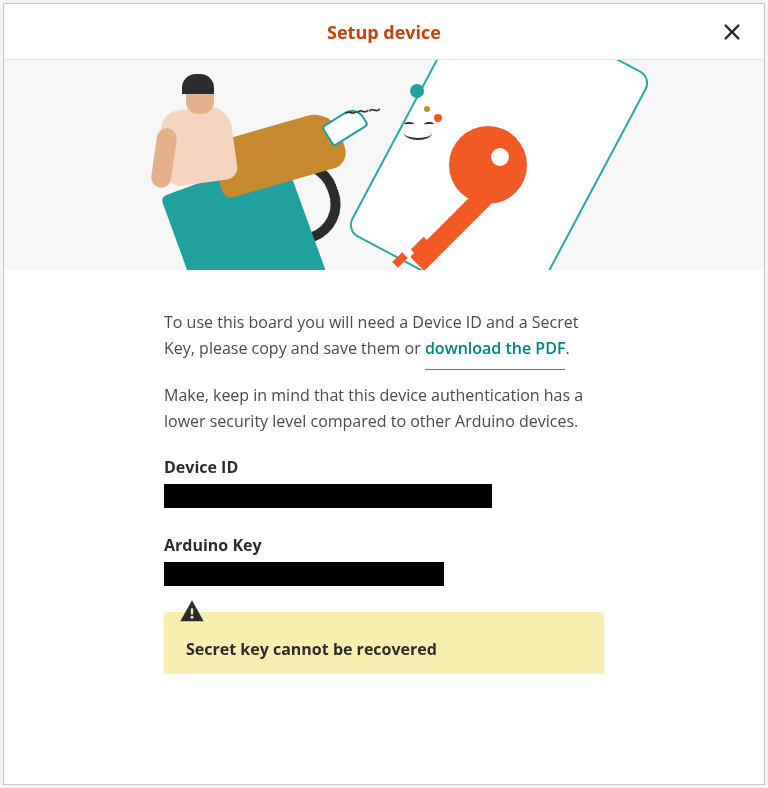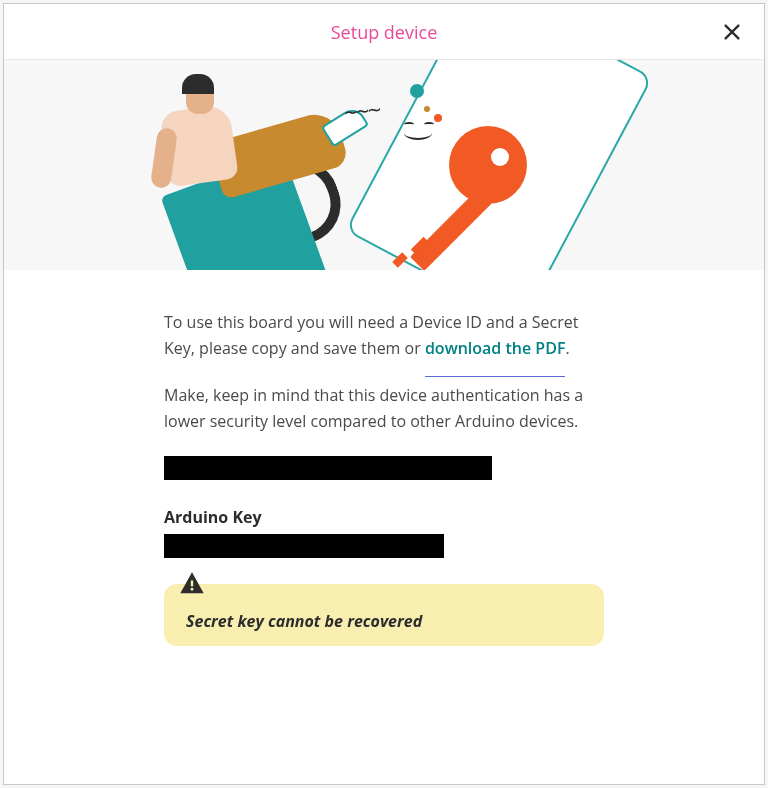--- a/index.html
+++ b/index.html
@@ -25,22 +25,22 @@
     .modal-header {
       display: flex;
       align-items: center;
       justify-content: center;
       height: 56px;
       position: relative;
       border-bottom: 1px solid #e8e8e8;
     }
     .modal-title {
       font-size: 18px;
-      color: #ec4899;
-      font-weight: 400;
+      color: #c2410c;
+      font-weight: 700;
     }
     .close-btn {
       position: absolute;
       right: 18px;
       top: 50%;
       transform: translateY(-50%);
       width: 28px;
       height: 28px;
       cursor: pointer;
       display: flex;
@@ -75,43 +75,42 @@
       font-size: 16px;
       line-height: 1.6;
       color: #4a4a4a;
       margin-bottom: 22px;
     }
     .para a {
       color: #008184;
       font-weight: 600;
       text-decoration: none;
       border-bottom: 1px solid #5b6bd4;
-      padding-bottom: 17px;
+      padding-bottom: 10px;
     }
     .field-label {
       font-size: 16px;
       font-weight: 700;
       color: #2c2c2c;
       margin-bottom: 6px;
       margin-top: 8px;
     }
     .field-value {
       height: 24px;
       width: 328px;
       background: #000;
       margin-bottom: 26px;
     }
     .field-value.short { width: 280px; }
     .warning-box {
       background: #f8eeb0;
-      border-radius: 13px;
+      border-radius: 2px;
       padding: 20px 14px 14px 22px;
       position: relative;
       margin-top: 20px;
-      font-style: italic;
     }
     .warning-icon {
       position: absolute;
       left: 14px;
       top: -14px;
       width: 28px;
       height: 28px;
     }
     .warning-title {
       font-size: 16px;
@@ -335,20 +334,21 @@
     </div>
 
     <div class="content">
 
       <p class="para">
         <span>To use this board you will need a Device ID and a Secret Key, please copy and save them or </span><a href="#">download the PDF</a><span>.</span>
       </p>
 
       <p class="para">Make, keep in mind that this device authentication has a lower security level compared to other Arduino devices.</p>
 
+      <div class="field-label">Device ID</div>
       <div class="field-value" title="redacted"></div>
 
       <div class="field-label">Arduino Key</div>
       <div class="field-value short" title="redacted"></div>
 
       <div class="warning-box">
         <svg class="warning-icon" viewBox="0 0 24 24">
           <path d="M12 2 L22 20 L2 20 Z" fill="#2c2c2c"></path>
           <rect x="11" y="9" width="2" height="5" fill="#f8eeb0"></rect>
           <circle cx="12" cy="16.5" r="1.2" fill="#f8eeb0"></circle>

